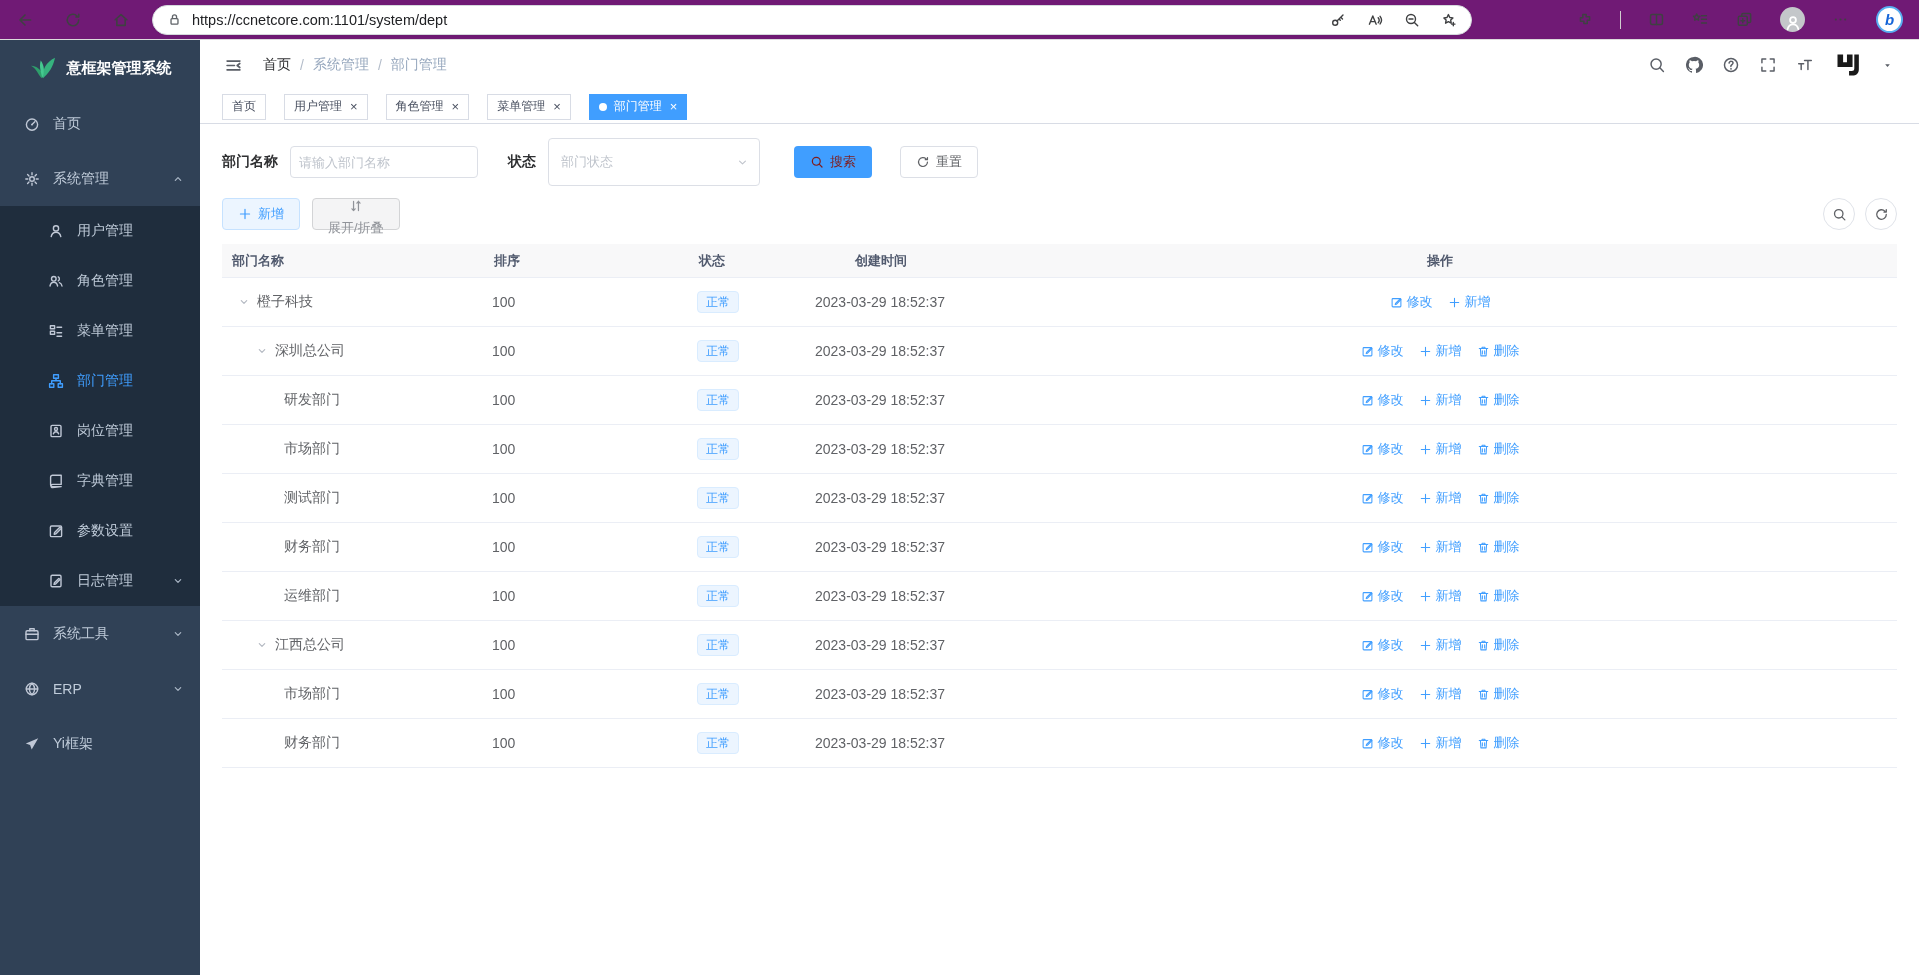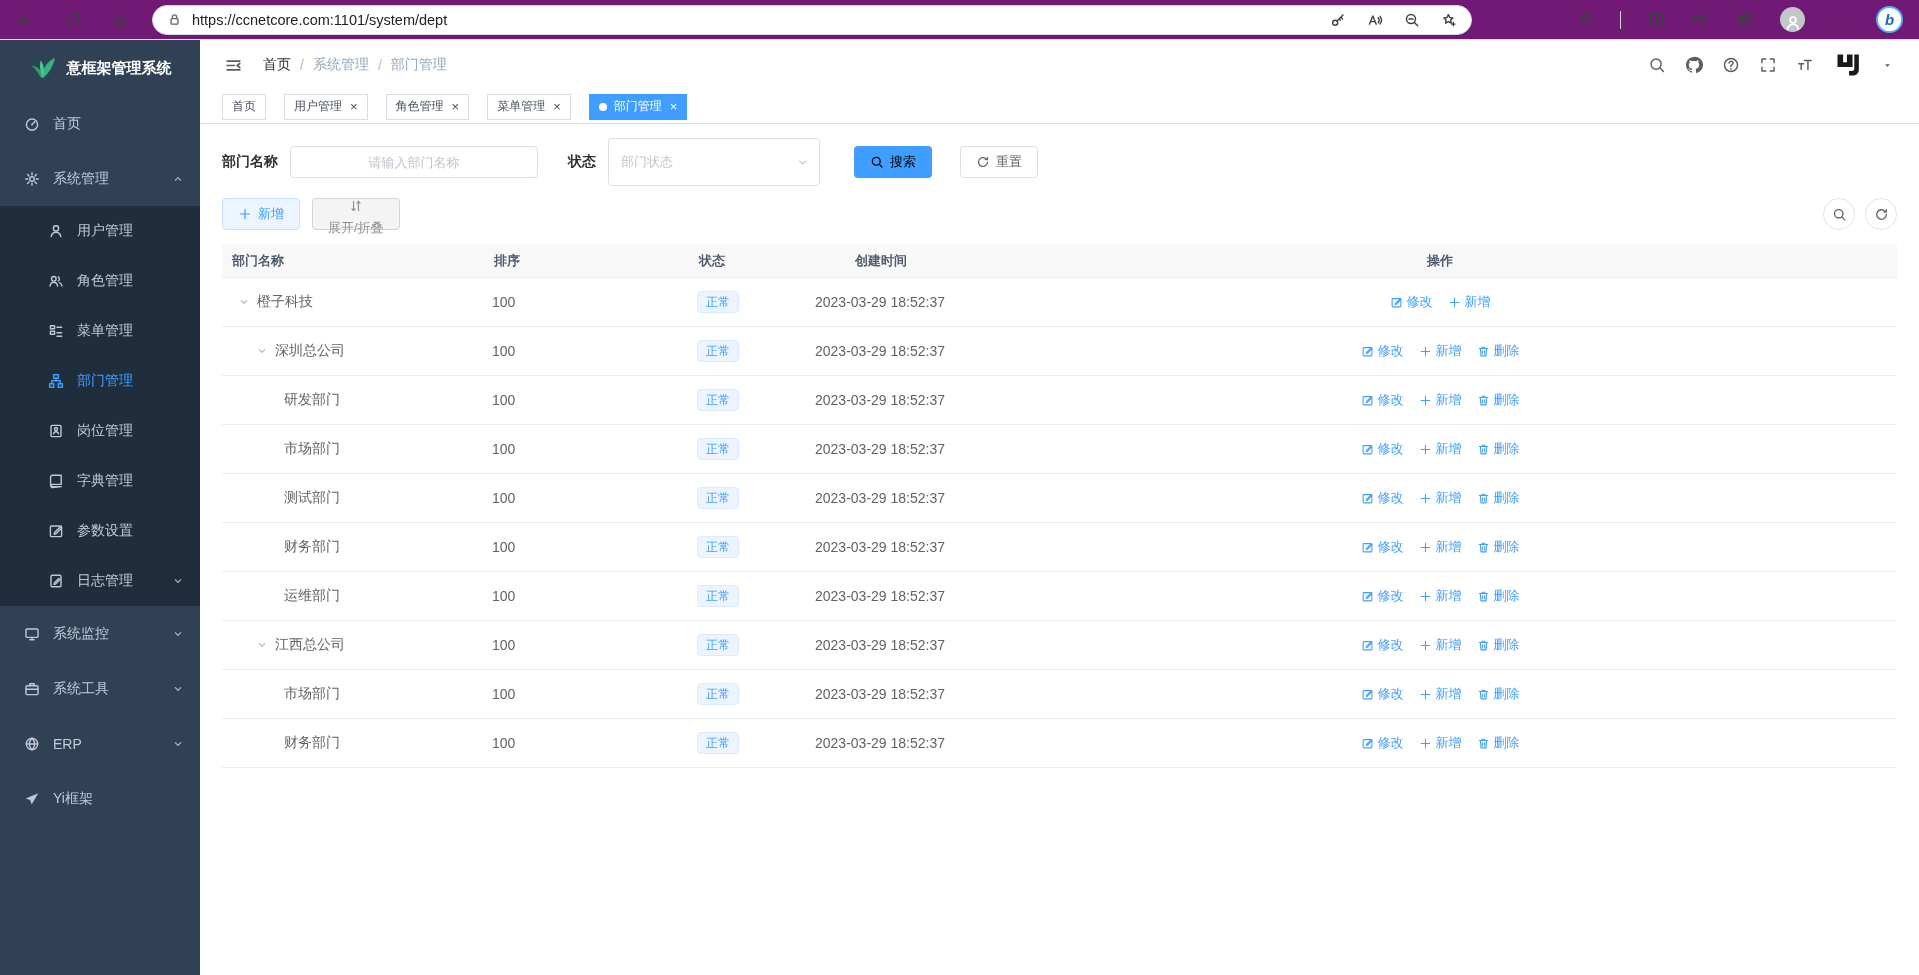--- a/index.html
+++ b/index.html
@@ -60,32 +60,32 @@
   .tag { height:26px; display:inline-flex; align-items:center; gap:5px; padding:0 9px;
          border:1px solid #d8dce5; background:#fff; color:#495060; font-size:12px; cursor:pointer; }
   .tag.active { background:#409eff; border-color:#409eff; color:#fff; }
   .tag-dot { width:8px; height:8px; border-radius:50%; background:#fff; margin-right:2px; }
   .tag-close { font-size:13px; line-height:1; margin-left:3px; cursor:pointer; }
 
   
   .content { flex:1; padding:14px 22px 0; overflow:hidden; }
   .filter-row { display:flex; align-items:center; margin-top:8px; height:32px; }
   .f-label { font-size:14px; font-weight:bold; color:#303133; margin-right:12px; white-space:nowrap; }
-  .f-input { width:248px; height:32px; border:1px solid #dcdfe6; border-radius:4px; padding:0 8px;
-             font-size:13px; color:#606266; outline:none; font-family:inherit;text-align:center; }
+  .f-input { width:188px; height:32px; border:1px solid #dcdfe6; border-radius:4px; padding:0 8px;
+             font-size:13px; color:#606266; outline:none; font-family:inherit; }
   .f-input::placeholder { color:#bfc4cc; }
   .f-select { width:212px; height:48px; border:1px solid #dcdfe6; border-radius:4px; padding:0 10px 0 12px;
               display:flex; align-items:center; justify-content:space-between; cursor:pointer; background:#fff; }
   .f-select .ph { font-size:13px; color:#bfc4cc; }
   .f-select .chev { color:#c0c4cc; display:inline-flex; }
   .ml30 { margin-left:30px; } .ml34 { margin-left:34px; } .ml12 { margin-left:28px; }
 
   .btn { height:32px; border-radius:4px; font-size:13px; font-family:inherit; display:inline-flex;
          align-items:center; gap:6px; padding:0 15px; border:1px solid transparent; cursor:pointer; white-space:nowrap; }
-  .btn-primary { background:#409eff; color:#000000; }
+  .btn-primary { background:#409eff; color:#7f1d1d; }
   .btn-default { background:#fff; border-color:#dcdfe6; color:#606266; }
   .btn-plain-primary { background:#ecf5ff; border-color:#c6e2ff; color:#409eff; }
   .btn-plain-info { background:#f4f4f5; border-color:#d3d4d6; color:#909399;flex-direction:column; }
   .btn .bic { display:inline-flex; }
 
   .action-row { display:flex; align-items:center; gap:12px; margin-top:20px; }
   .right-circles { margin-left:auto; display:flex; gap:10px; }
   .circle-btn { width:32px; height:32px; border-radius:50%; background:#fff; border:1px solid #e0e3e9;
                 color:#606266; display:flex; align-items:center; justify-content:center; cursor:pointer; }
 
@@ -316,34 +316,20 @@
             <span class="mi-label">参数设置</span>
           </div>
           <div class="menu-item sub">
             <span class="mi-icon">
               <svg width="16" height="16" viewBox="0 0 16 16" fill="none" stroke="currentColor" stroke-width="1.4" stroke-linecap="round" stroke-linejoin="round">
                 <rect x="3" y="2.2" width="10" height="11.6" rx="1.2"></rect>
                 <path d="m6.4 9.8 4.4-4.4 1.2 1.2-4.4 4.4-1.6.4z"></path>
               </svg>
             </span>
             <span class="mi-label">日志管理</span>
-            <span class="mi-chev">
-              <svg width="12" height="12" viewBox="0 0 16 16" fill="none" stroke="currentColor" stroke-width="1.6" stroke-linecap="round" stroke-linejoin="round">
-                <path d="m4.4 6.2 3.6 3.6 3.6-3.6"></path>
-              </svg>
-            </span>
-          </div>
-          <div class="menu-item">
-            <span class="mi-icon">
-              <svg width="16" height="16" viewBox="0 0 16 16" fill="none" stroke="currentColor" stroke-width="1.4" stroke-linecap="round" stroke-linejoin="round">
-                <rect x="2" y="3" width="12" height="8.4" rx="1"></rect>
-                <path d="M5.8 13.8h4.4M8 11.4v2.4"></path>
-              </svg>
-            </span>
-            <span class="mi-label">系统监控</span>
             <span class="mi-chev">
               <svg width="12" height="12" viewBox="0 0 16 16" fill="none" stroke="currentColor" stroke-width="1.6" stroke-linecap="round" stroke-linejoin="round">
                 <path d="m4.4 6.2 3.6 3.6 3.6-3.6"></path>
               </svg>
             </span>
           </div>
           <div class="menu-item">
             <span class="mi-icon">
               <svg width="16" height="16" viewBox="0 0 16 16" fill="none" stroke="currentColor" stroke-width="1.4" stroke-linecap="round" stroke-linejoin="round">
                 <rect x="2" y="4.8" width="12" height="8.8" rx="1.2"></rect>

